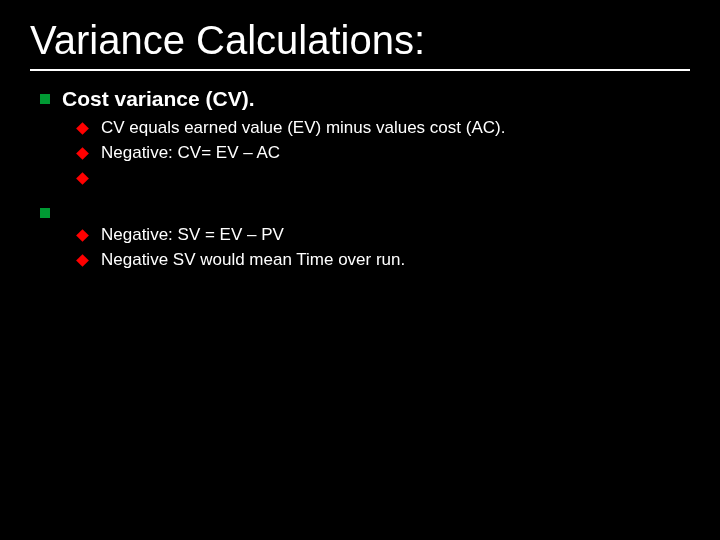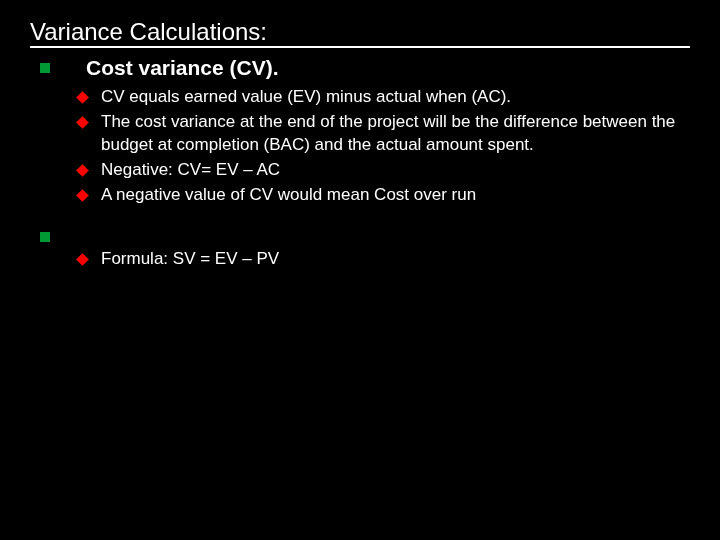--- a/index.html
+++ b/index.html
@@ -10,37 +10,36 @@
     font-family: Arial, Helvetica, sans-serif;
     color: #ffffff;
     overflow: hidden;
   }
   .slide {
     width: 100%;
     height: 100%;
     padding: 18px 30px 20px 30px;
   }
   .title {
-    font-size: 24px;
+    font-size: 40px;
     font-weight: normal;
     color: #ffffff;
     letter-spacing: 0px;
     border-bottom: 2px solid #ffffff;
-    padding-bottom: 0;
-    margin-bottom: 8px;
+    padding-bottom: 6px;
+    margin-bottom: 16px;
   }
   .section {
     margin-left: 10px;
     margin-bottom: 18px;
   }
   .section-row {
     display: flex;
     align-items: flex-start;
     margin-bottom: 6px;
-    gap: 24px;
   }
   .square-bullet {
     width: 10px;
     height: 10px;
     background: #009933;
     flex-shrink: 0;
     margin-top: 7px;
     margin-right: 12px;
   }
   .section-heading {
@@ -80,42 +79,41 @@
   <h1 class="title">Variance Calculations:</h1>
 
   <div class="section">
     <div class="section-row">
       <div class="square-bullet"></div>
       <div class="section-heading">Cost variance (CV).</div>
     </div>
     <div class="sublist">
       <div class="subitem">
         <div class="diamond-bullet"></div>
-        <div class="subtext"> CV equals earned value (EV) minus actual when (AC).</div>
-      </div>
-      <div class="subitem">
-        <div class="diamond-bullet"></div>
-        <div class="subtext">The cost variance at the end of the project will be the difference between the budget at completion (BAC) and the actual amount spent.</div>
+        <div class="subtext"> CV equals earned value (EV) minus values cost (AC).</div>
       </div>
       <div class="subitem">
         <div class="diamond-bullet"></div>
         <div class="subtext">Negative: CV= EV – AC</div>
       </div>
       <div class="subitem">
         <div class="diamond-bullet"></div>
-        <div class="subtext">A negative value of CV would mean Cost over run</div>
       </div>
     </div>
   </div>
 
   <div class="section">
     <div class="section-row">
       <div class="square-bullet"></div>
     </div>
     <div class="sublist">
       <div class="subitem">
         <div class="diamond-bullet"></div>
-        <div class="subtext">Formula: SV = EV – PV</div>
+        <div class="subtext">Negative: SV = EV – PV</div>
+      </div>
+      <div class="subitem">
+        <div class="diamond-bullet"></div>
+        <div class="subtext">Negative SV would mean Time over run.</div>
       </div>
     </div>
   </div>
 
 </div>
 
 </body></html>

